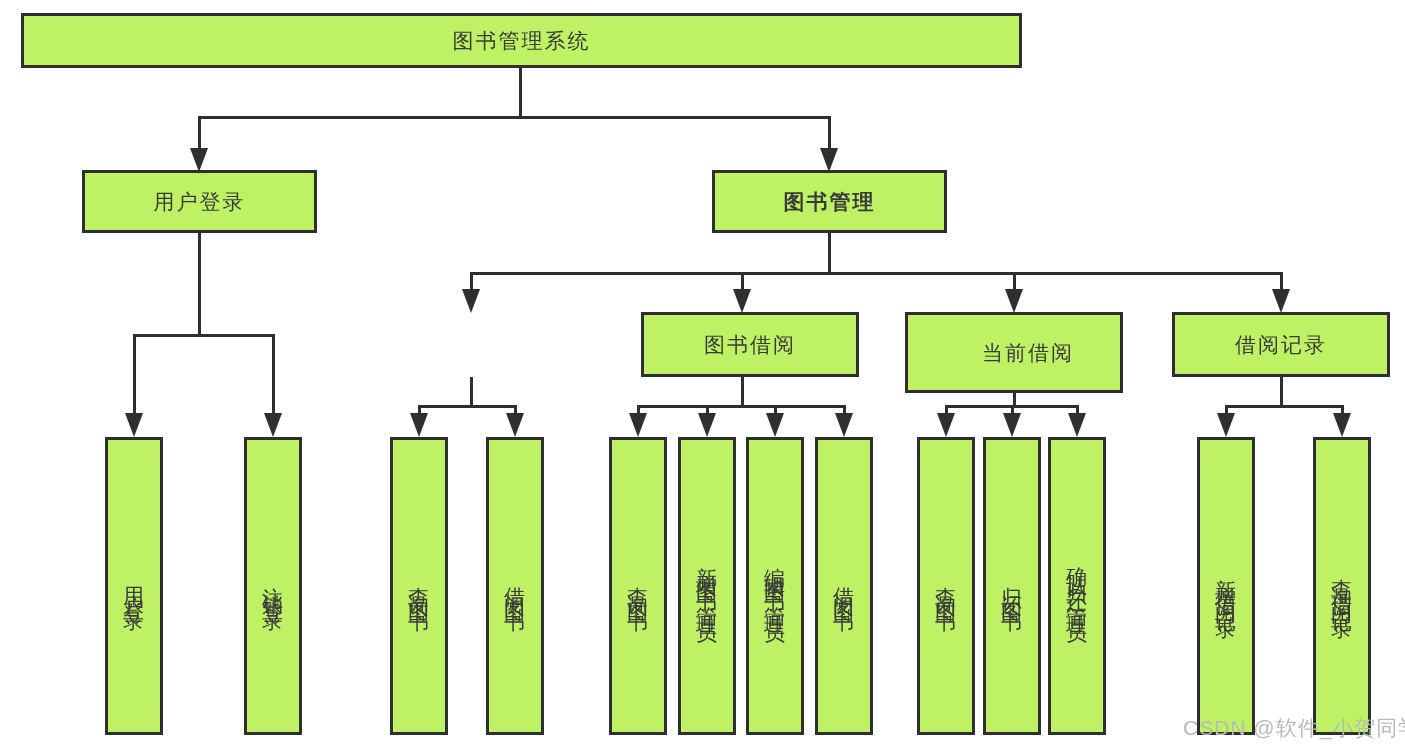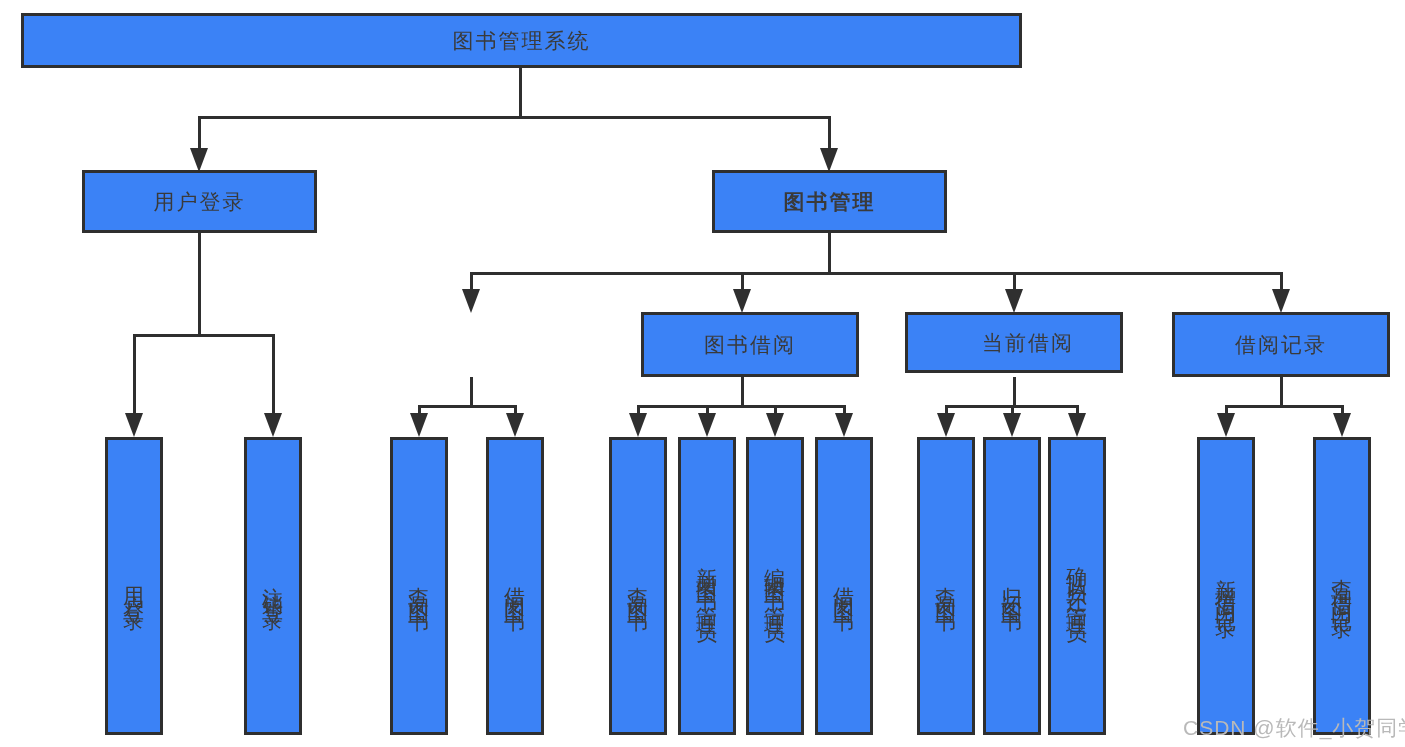--- a/index.html
+++ b/index.html
@@ -7,21 +7,21 @@
     width: 1405px; height: 747px;
     background: var(--background, #ffffff);
     font-family: "Liberation Sans", "DejaVu Sans", sans-serif;
     overflow: hidden;
   }
   #stage { position: relative; width: 1405px; height: 747px; }
 
   .box {
     position: absolute;
     box-sizing: border-box;
-    background: #3b82f6;
+    background: #bef264;
     border: 3px solid var(--border, #2f2f2f);
     display: flex;
     align-items: center;
     justify-content: center;
     color: var(--text, #3a3a3a);
     font-size: 21px;
     letter-spacing: 2px;
     z-index: 2;
   }
   .vbox { z-index: 2; }
@@ -99,21 +99,21 @@
   <div class="vline" style="left:741px; top:272px; height:18px;"></div>
   <div class="arrow" style="left:733px; top:289px;"></div>
   <div class="vline" style="left:1013px; top:272px; height:18px;"></div>
   <div class="arrow" style="left:1005px; top:289px;"></div>
   <div class="vline" style="left:1280px; top:272px; height:18px;"></div>
   <div class="arrow" style="left:1272px; top:289px;"></div>
 
   <div class="box" style="left:633px; top:312px; width:218px; height:65px;margin-left:8px;">
     <span>图书借阅</span>
   </div>
-  <div class="box" style="left:905px; top:312px; width:218px; height:61px;padding-left:28px;">
+  <div class="box" style="left:905px; top:312px; width:218px; height:81px;padding-left:28px;">
     <span>当前借阅</span>
   </div>
   <div class="box" style="left:1172px; top:312px; width:218px; height:65px;">
     <span>借阅记录</span>
   </div>
 
   <div class="vline" style="left:470px; top:377px; height:31px;"></div>
   <div class="hline" style="left:418px; top:405px; width:99px;"></div>
   <div class="vline" style="left:418px; top:405px; height:10px;"></div>
   <div class="arrow" style="left:410px; top:413px;"></div>

